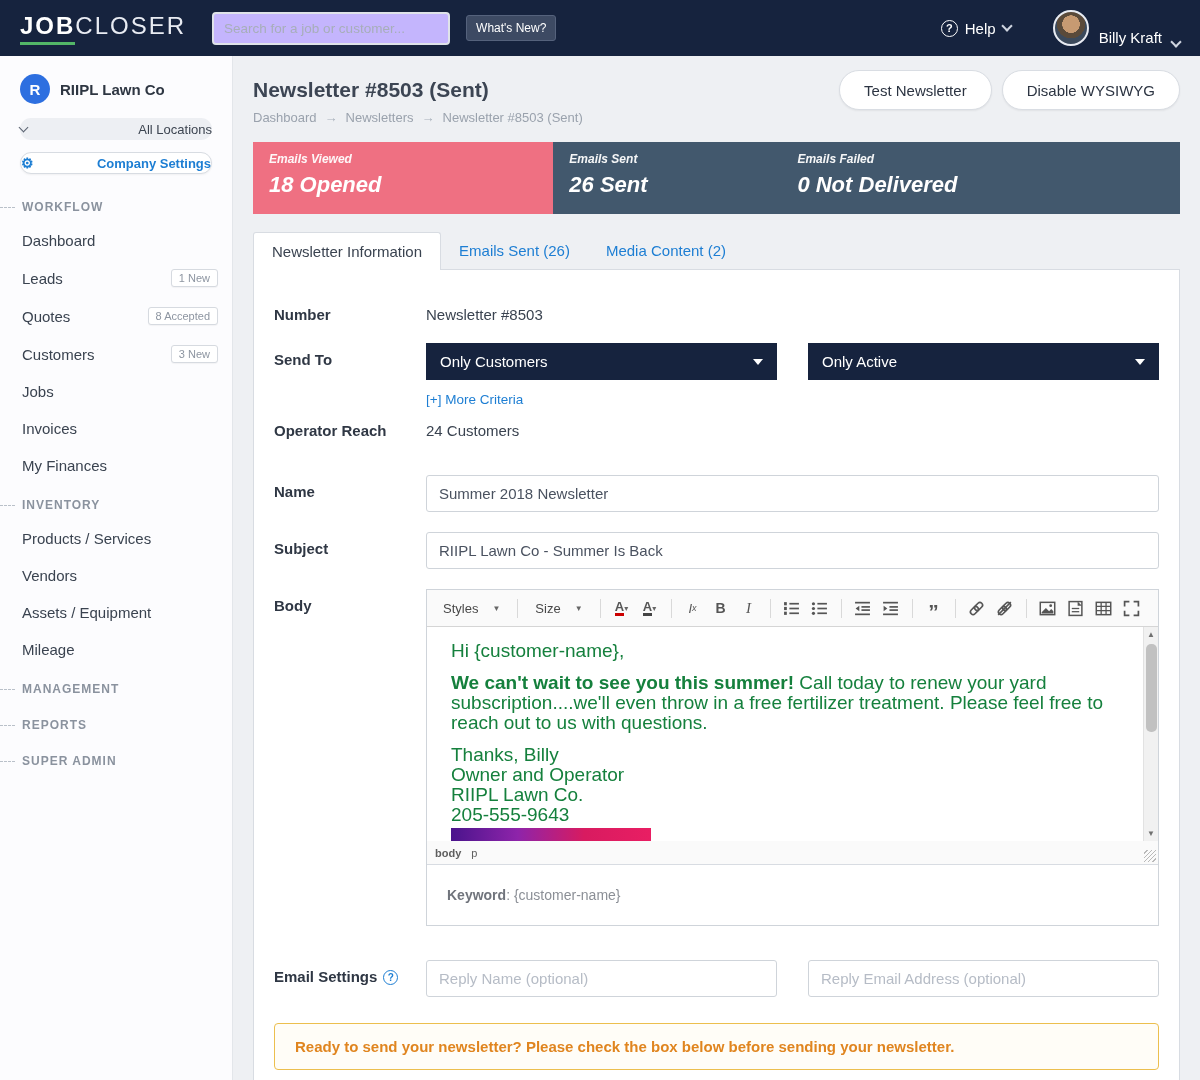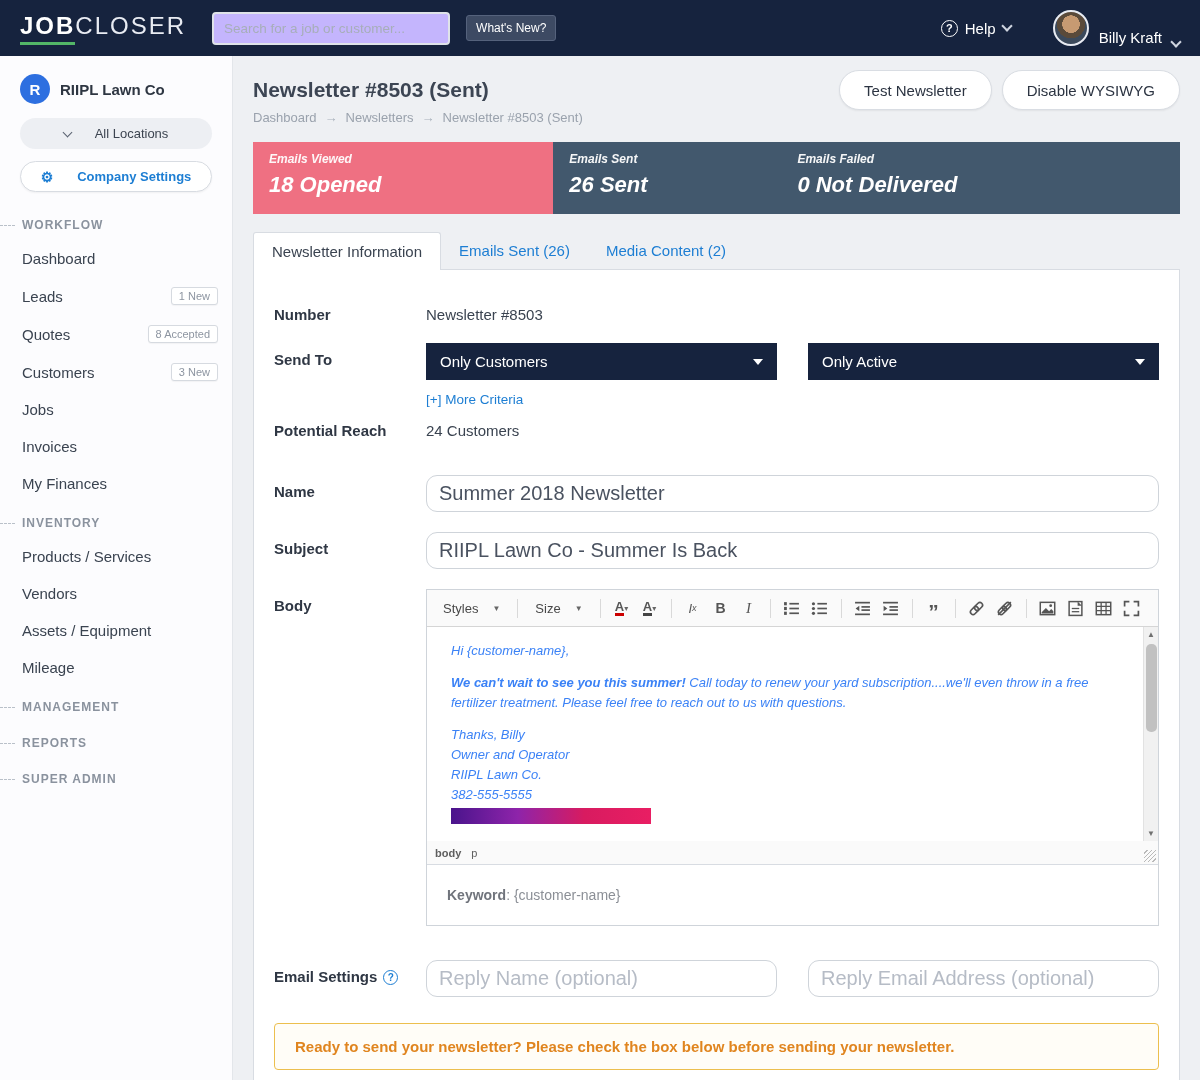--- a/index.html
+++ b/index.html
@@ -29,22 +29,22 @@
   
   .app { display:flex; height:1024px; }
   .sidebar { width:233px; background:#fcfcfe; border-right:1px solid #e3e6ea; padding-top:18px; flex-shrink:0; }
   .main { flex:1; overflow:hidden; padding:14px 20px 0 20px; }
 
   
   .company-row { display:flex; align-items:center; gap:10px; padding:0 20px; margin-bottom:14px; }
   .company-avatar { width:30px; height:30px; border-radius:50%; background:#2d6fe0; color:#fff; font-weight:bold;
     font-size:15px; display:flex; align-items:center; justify-content:center; }
   .company-name { font-size:15px; font-weight:bold; color:#2e3642; }
-  .pill { margin:0 20px 12px 20px; height:31px; border-radius:16px; display:flex; align-items:center;
-    justify-content:center; font-size:13px; gap:24px; cursor:pointer; }
+  .pill { margin:0 20px 12px 20px; height:22px; border-radius:16px; display:flex; align-items:center;
+    justify-content:space-between; font-size:13px; gap:24px; cursor:pointer; }
   .loc-pill { background:#edeff3; color:#3c4450; }
   .set-pill { background:#fff; border:1px solid #d8dce2; color:#1d7ed3; font-weight:bold;
     box-shadow:0 1px 2px rgba(0,0,0,.05); }
   .chev-dn { width:7px; height:7px; border-right:1.5px solid #5a6270; border-bottom:1.5px solid #5a6270;
     transform:rotate(45deg); margin-top:-3px; }
   .gear { color:#1d7ed3; font-size:14px; }
   .side-section { position:relative; padding:14px 0 8px 22px; font-size:12px; font-weight:bold;
     letter-spacing:1px; color:#8a929e; }
   .side-section::before { content:""; position:absolute; left:0; top:21px; width:15px;
     border-top:1px dashed #b9c0c9; }
@@ -84,21 +84,21 @@
   .flabel { width:152px; flex-shrink:0; font-size:15px; font-weight:bold; color:#2f3744; padding-top:8px; }
   .fvalue { font-size:15px; color:#3a4350; padding-top:8px; }
   .ffield { flex:1; }
   .two-col { display:flex; gap:31px; }
   .two-col > * { flex:1; }
   .dark-select { height:37px; background:#16233e; color:#fff; font-size:15px; display:flex;
     align-items:center; padding:0 14px; cursor:pointer; position:relative; }
   .dark-select::after { content:""; position:absolute; right:14px; top:16px; border-left:5px solid transparent;
     border-right:5px solid transparent; border-top:6px solid #fff; }
   .link { color:#1d7ed3; font-size:13.5px; cursor:pointer; display:inline-block; margin-top:12px; }
-  .text-input { width:100%; height:37px; border:1px solid #cfd4da; border-radius:11px; font-size:20px;
+  .text-input { width:100%; height:37px; border:1px solid #cfd4da; border-radius:3px; font-size:15px;
     color:#4a5260; padding:0 12px; outline:none; font-family:"Liberation Sans", sans-serif; }
   .text-input::placeholder { color:#b6bcc6; }
 
   
   .editor-wrap { border:1px solid #cfd4da; }
   .editor { border-bottom:1px solid #d8dce2; }
   .ed-toolbar { background:#fafafa; border-bottom:1px solid #d5d5d5; padding:6px 8px; display:flex;
     align-items:center; gap:4px; flex-wrap:nowrap; }
   .combo { display:flex; align-items:center; gap:14px; font-size:13px; color:#484848; padding:3px 8px;
     cursor:pointer; border-radius:2px; }
@@ -108,21 +108,21 @@
     cursor:pointer; border-radius:2px; color:#555; font-size:14px; }
   .tbtn svg { display:block; }
   .a-color { font-weight:bold; font-size:13px; border-bottom:3px solid #c00; line-height:13px; }
   .a-bg { font-weight:bold; font-size:13px; border-bottom:3px solid #444; line-height:13px; }
   .icon-b { font-weight:bold; font-size:14px; }
   .icon-i { font-family:"Liberation Serif", serif; font-style:italic; font-size:15px; }
   .icon-q { font-size:21px; font-weight:bold; line-height:10px; padding-top:8px; }
   .rm-fmt { font-style:italic; font-size:13px; }
   .rm-fmt sub { font-size:9px; }
   .ed-body { position:relative; height:214px; overflow:hidden; background:#fff; }
-  .ed-content { padding:14px 24px; font-size:13px; color:#3b82f6; line-height:20px; width:712px;font-style:italic; }
+  .ed-content { padding:14px 24px; font-size:19px; color:#15803d; line-height:20px; width:712px; }
   .ed-content p { margin-bottom:12px; }
   .grad-bar { width:200px; height:16px; margin-top:3px;
     background:linear-gradient(90deg,#4a148c,#8e24aa,#d81b60,#e91e63); }
   .scrollbar { position:absolute; right:0; top:0; bottom:0; width:15px; background:#f1f1f1;
     border-left:1px solid #e2e2e2; }
   .sb-arrow { height:15px; display:flex; align-items:center; justify-content:center; font-size:8px; color:#707070; cursor:pointer;}
   .sb-thumb { position:absolute; top:17px; left:2px; width:11px; height:88px; background:#c1c1c1; border-radius:5px; cursor:grab;}
   .sb-down { position:absolute; bottom:0; left:0; right:0; }
   .ed-status { height:23px; background:#fafafa; display:flex; align-items:center; padding:0 8px;
     font-size:11px; color:#5e5e5e; gap:10px; position:relative; }
@@ -277,21 +277,21 @@
         <div class="ffield">
           <div class="two-col">
             <div class="dark-select">Only Customers</div>
             <div class="dark-select">Only Active</div>
           </div>
           <span class="link">[+] More Criteria</span>
         </div>
       </div>
 
       <div class="frow" style="margin-bottom:36px;">
-        <div class="flabel">Potential Reach</div>
+        <div class="flabel">Operator Reach</div>
         <div class="fvalue">24 Customers</div>
       </div>
 
       <div class="frow">
         <div class="flabel">Name</div>
         <div class="ffield">
           <input class="text-input" type="text" value="Summer 2018 Newsletter" style="">
         </div>
       </div>
 
@@ -440,21 +440,21 @@
                 </div>
               </div>
 
               <div class="ed-body">
                 <div class="ed-content">
                   <p>Hi {customer-name},</p>
                   <p><strong>We can't wait to see you this summer!</strong><span>  Call today to renew your yard subscription....we'll even throw in a free fertilizer treatment.  Please feel free to reach out to us with questions.</span></p>
                   <div>Thanks, Billy</div>
                   <div>Owner and Operator</div>
                   <div>RIIPL Lawn Co.</div>
-                  <div>382-555-5555</div>
+                  <div>205-555-9643</div>
                   <div class="grad-bar"></div>
                 </div>
                 <div class="scrollbar">
                   <div class="sb-arrow">▲</div>
                   <div class="sb-thumb"></div>
                   <div class="sb-arrow sb-down">▼</div>
                 </div>
               </div>
 
               <div class="ed-status">

